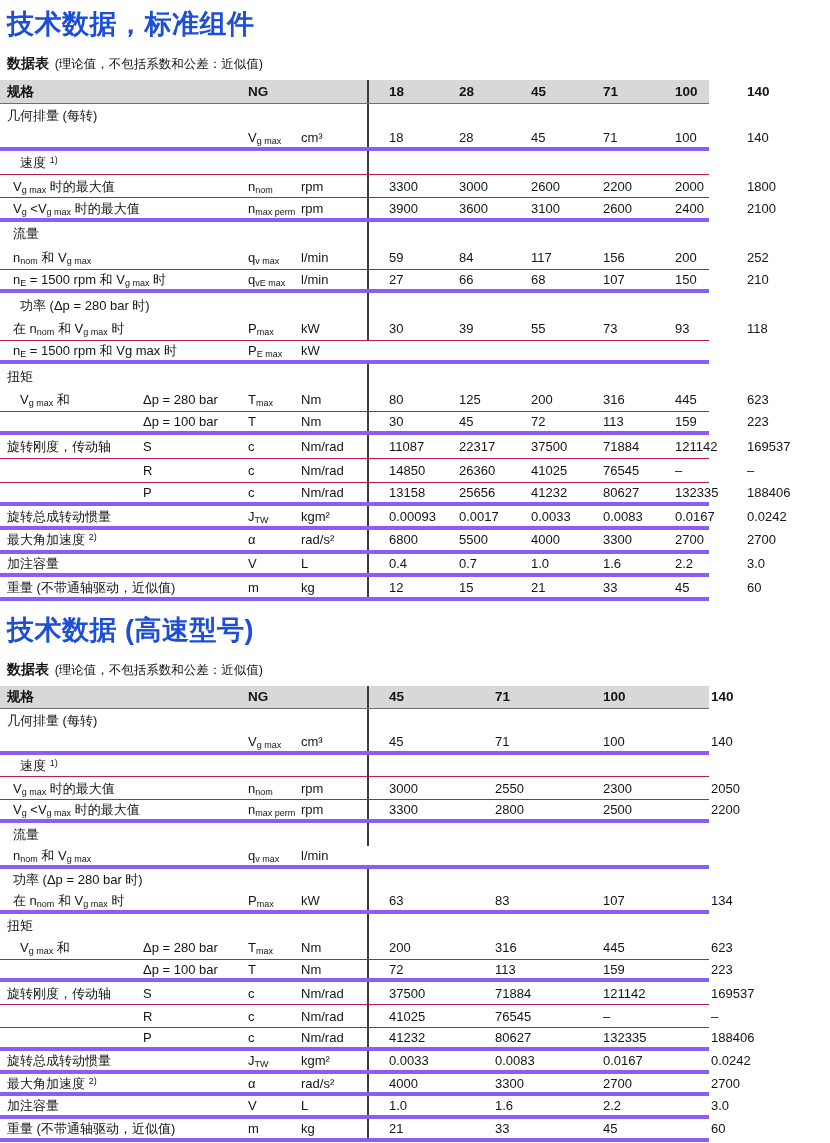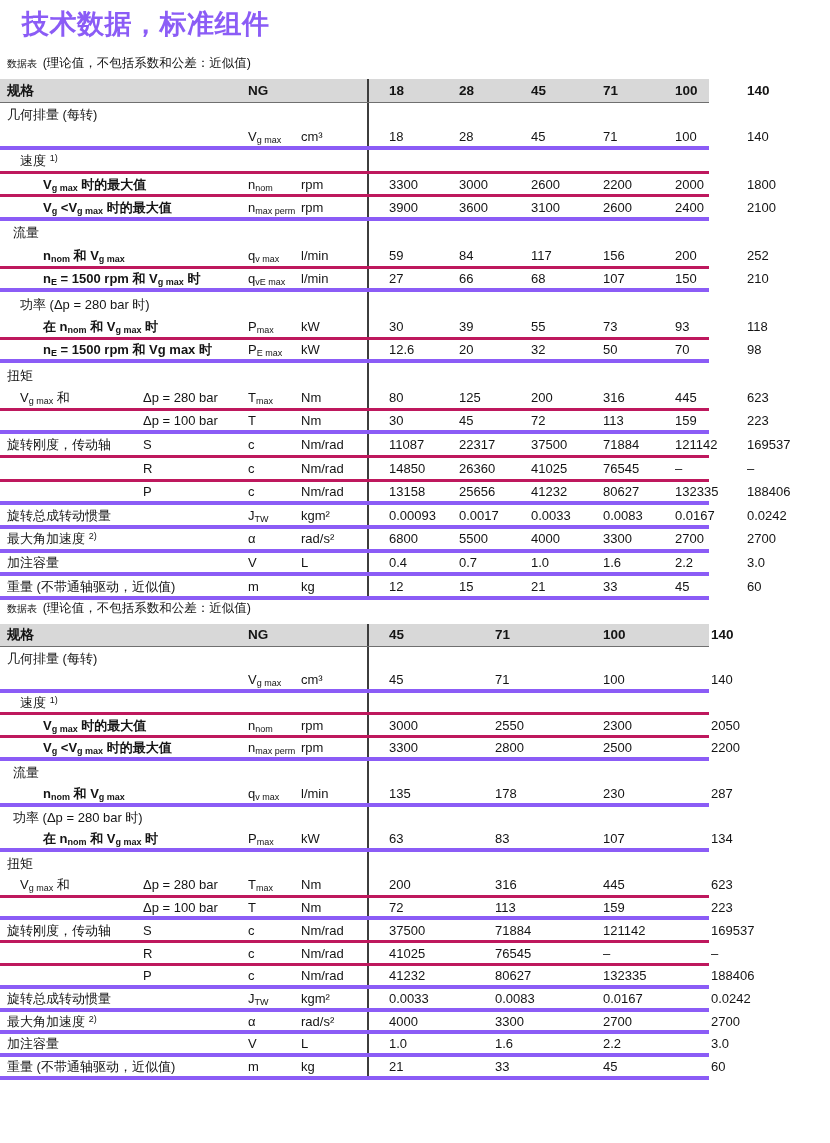--- a/index.html
+++ b/index.html
@@ -2,45 +2,45 @@
 <html><head>
 <meta charset="utf-8">
 <style>
   html,body{margin:0;padding:0;}
   body{
     width:830px;height:1143px;background:#ffffff;color:#141414;
     font-family:"Liberation Sans","DejaVu Sans",sans-serif;
     overflow:hidden;
   }
   .title{
-    font-size:27px;font-weight:bold;color:#8b5cf6;
-    margin:6px 0 13px 22px;letter-spacing:0.5px;
+    font-size:27px;font-weight:bold;color:#1d4ed8;
+    margin:6px 0 13px 7px;letter-spacing:0.5px;
   }
   .title.second{margin-top:11px;}
   .subtitle{margin:0 0 7px 7px;font-size:13px;white-space:nowrap;}
-  .st-bold{font-weight:normal;font-size:10px;}
+  .st-bold{font-weight:bold;font-size:14px;}
   .st-rest{font-size:12.5px;margin-left:2px;}
 
   .dtable{width:709px;}
   .row{
     display:grid;
     grid-template-columns:143px 105px 53px 66px 1fr;
     align-items:center;box-sizing:border-box;
   }
   .t1 .row{height:23.7px;}
   .t2 .row{height:22.8px;}
   .row.header{background:#d8d8d8;border-bottom:1px solid #6f6f6f;}
   .row.header .cell{font-weight:bold;font-size:13.5px;}
-  .b-thin{border-bottom:3px solid #be185d;}
+  .b-thin{border-bottom:1px solid #be185d;}
   .b-dark{border-bottom:4px solid #8b5cf6;}
   .cell{white-space:nowrap;overflow:visible;font-size:13px;line-height:1;}
   .lbl{padding-left:7px;}
   .ind1 .lbl{padding-left:13px;}
   .ind2 .lbl{padding-left:20px;}
-  .ind3 .lbl{padding-left:43px;font-weight:bold;}
+  .ind3 .lbl{padding-left:13px;}
   sub{font-size:9px;vertical-align:-2px;line-height:0;}
   sup{font-size:9px;vertical-align:4px;line-height:0;}
   .data{
     display:grid;height:100%;align-items:center;
     border-left:2px solid #3d3d3d;padding-left:20px;box-sizing:border-box;
   }
   .t1 .data{grid-template-columns:70px 72px 72px 72px 72px 1fr;}
   .t2 .data{grid-template-columns:106px 108px 108px 1fr;}
 </style>
 </head>
@@ -207,28 +207,20 @@
             <span class="cell">73</span>
             <span class="cell">93</span>
             <span class="cell">118</span>
           </div>
         </div>
         <div class="row ind3 b-dark">
           <div class="cell lbl"><span>n</span><sub>E</sub><span> = 1500 rpm 和 Vg max 时</span></div>
           <div class="cell"></div>
           <div class="cell"><span>P</span><sub>E max</sub></div>
           <div class="cell">kW</div>
-          <div class="data">
-            <span class="cell">12.6</span>
-            <span class="cell">20</span>
-            <span class="cell">32</span>
-            <span class="cell">50</span>
-            <span class="cell">70</span>
-            <span class="cell">98</span>
-          </div>
         </div>
         <div class="row ind0">
           <div class="cell lbl"><span>扭矩</span></div>
           <div class="cell"></div>
           <div class="cell"></div>
           <div class="cell"></div>
           <div class="data">
             <span class="cell"></span>
             <span class="cell"></span>
             <span class="cell"></span>
@@ -360,20 +352,21 @@
             <span class="cell">21</span>
             <span class="cell">33</span>
             <span class="cell">45</span>
             <span class="cell">60</span>
           </div>
         </div>
       </div>
   </section>
 
   <section>
+    <div class="title second">技术数据 (高速型号)</div>
     <div class="subtitle">
       <span class="st-bold">数据表</span>
       <span class="st-rest">(理论值，不包括系数和公差：近似值)</span>
     </div>
     <div class="dtable t2">
         <div class="row header">
           <div class="cell lbl">规格</div>
           <div class="cell"></div>
           <div class="cell">NG</div>
           <div class="cell"></div>
@@ -454,26 +447,20 @@
             <span class="cell"></span>
             <span class="cell"></span>
             <span class="cell"></span>
           </div>
         </div>
         <div class="row ind3 b-dark">
           <div class="cell lbl"><span>n</span><sub>nom</sub><span> 和 V</span><sub>g max</sub></div>
           <div class="cell"></div>
           <div class="cell"><span>q</span><sub>v max</sub></div>
           <div class="cell">l/min</div>
-          <div class="data">
-            <span class="cell">135</span>
-            <span class="cell">178</span>
-            <span class="cell">230</span>
-            <span class="cell">287</span>
-          </div>
         </div>
         <div class="row ind1">
           <div class="cell lbl"><span>功率 (Δp = 280 bar 时)</span></div>
           <div class="cell"></div>
           <div class="cell"></div>
           <div class="cell"></div>
           <div class="data">
             <span class="cell"></span>
             <span class="cell"></span>
             <span class="cell"></span>

